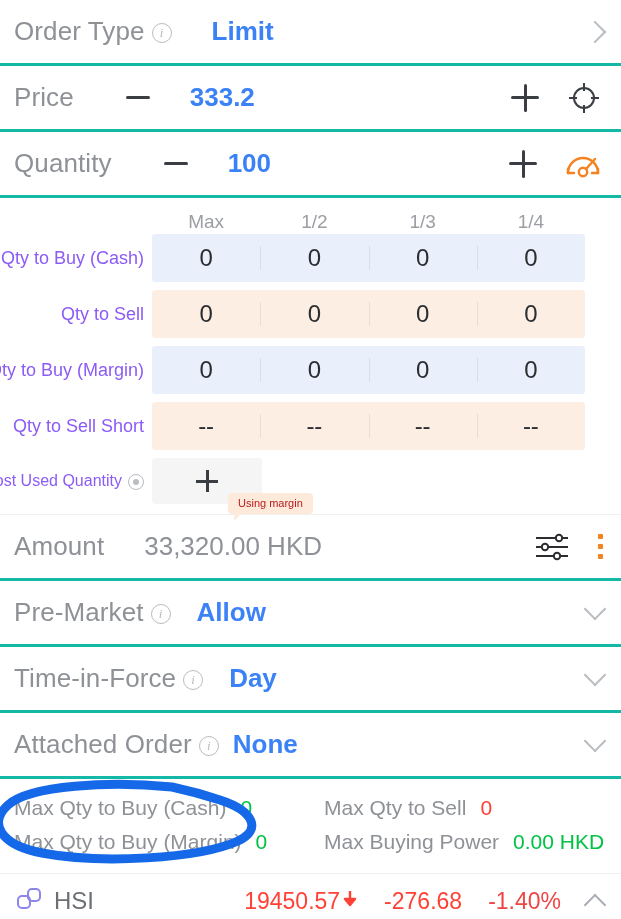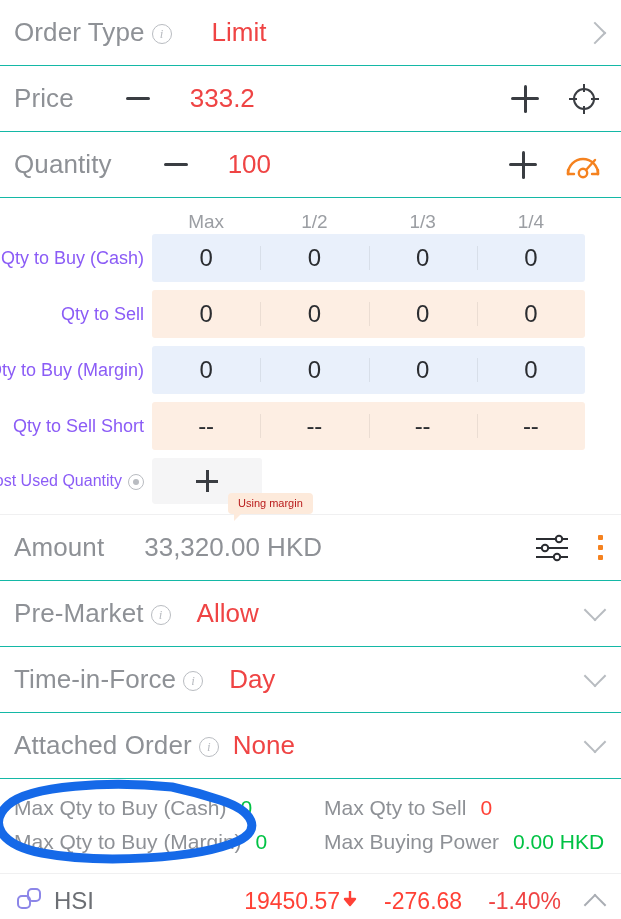--- a/index.html
+++ b/index.html
@@ -12,33 +12,33 @@
   }
   .screen { position: relative; width: 621px; height: 919px; background:#fff; }
 
   
   .row {
     position: relative;
     display: flex;
     align-items: center;
     height: 66px;
     padding: 0 18px 0 14px;
-    border-bottom: 1px solid #14b8a6;
+    border-bottom: 3px solid #14b8a6;
   }
   .row .label {
     color: #8e9196;
     font-size: 26px;
     font-weight: 400;
     letter-spacing: .1px;
     white-space: nowrap;
   }
   .row .value {
-    color: #ef4444;
+    color: #3b82f6;
     font-size: 26px;
-    font-weight: 400;
+    font-weight: 700;
     white-space: nowrap;
   }
 
   
   .info-icon {
     display:inline-flex; align-items:center; justify-content:center;
     width: 20px; height: 20px; margin-left: 7px;
     border: 1.4px solid #b9bcc1; border-radius: 50%;
     color: #b9bcc1; font-size: 13px; line-height: 1;
     font-family: "Liberation Serif", serif; font-style: italic;

